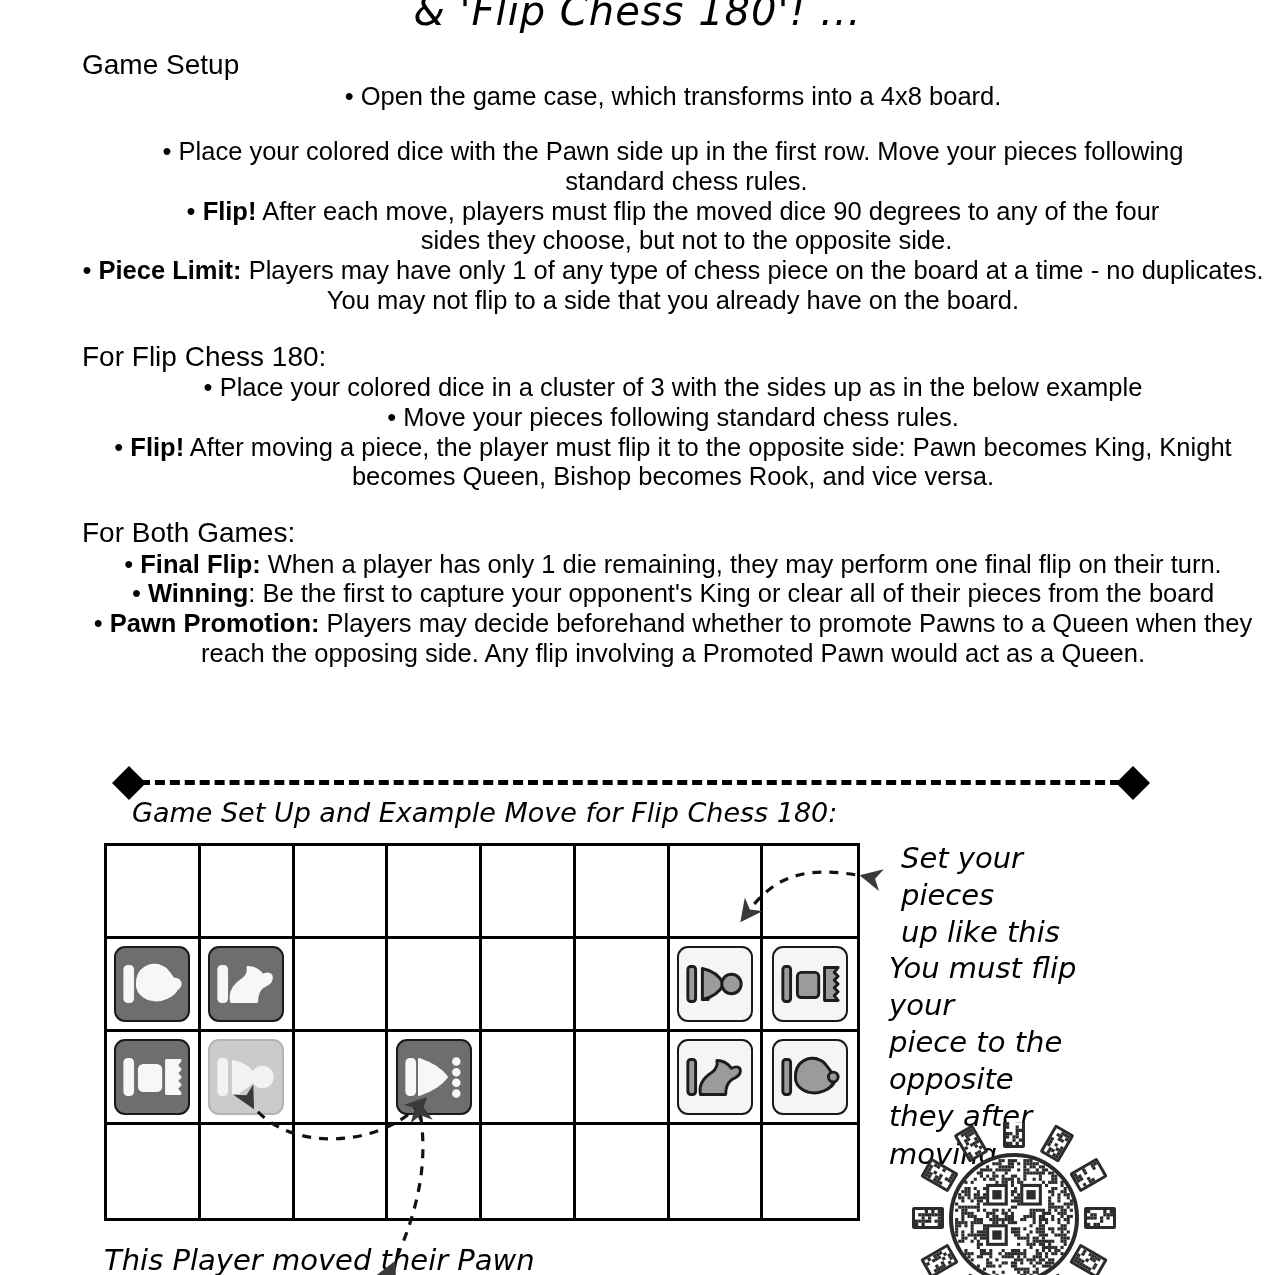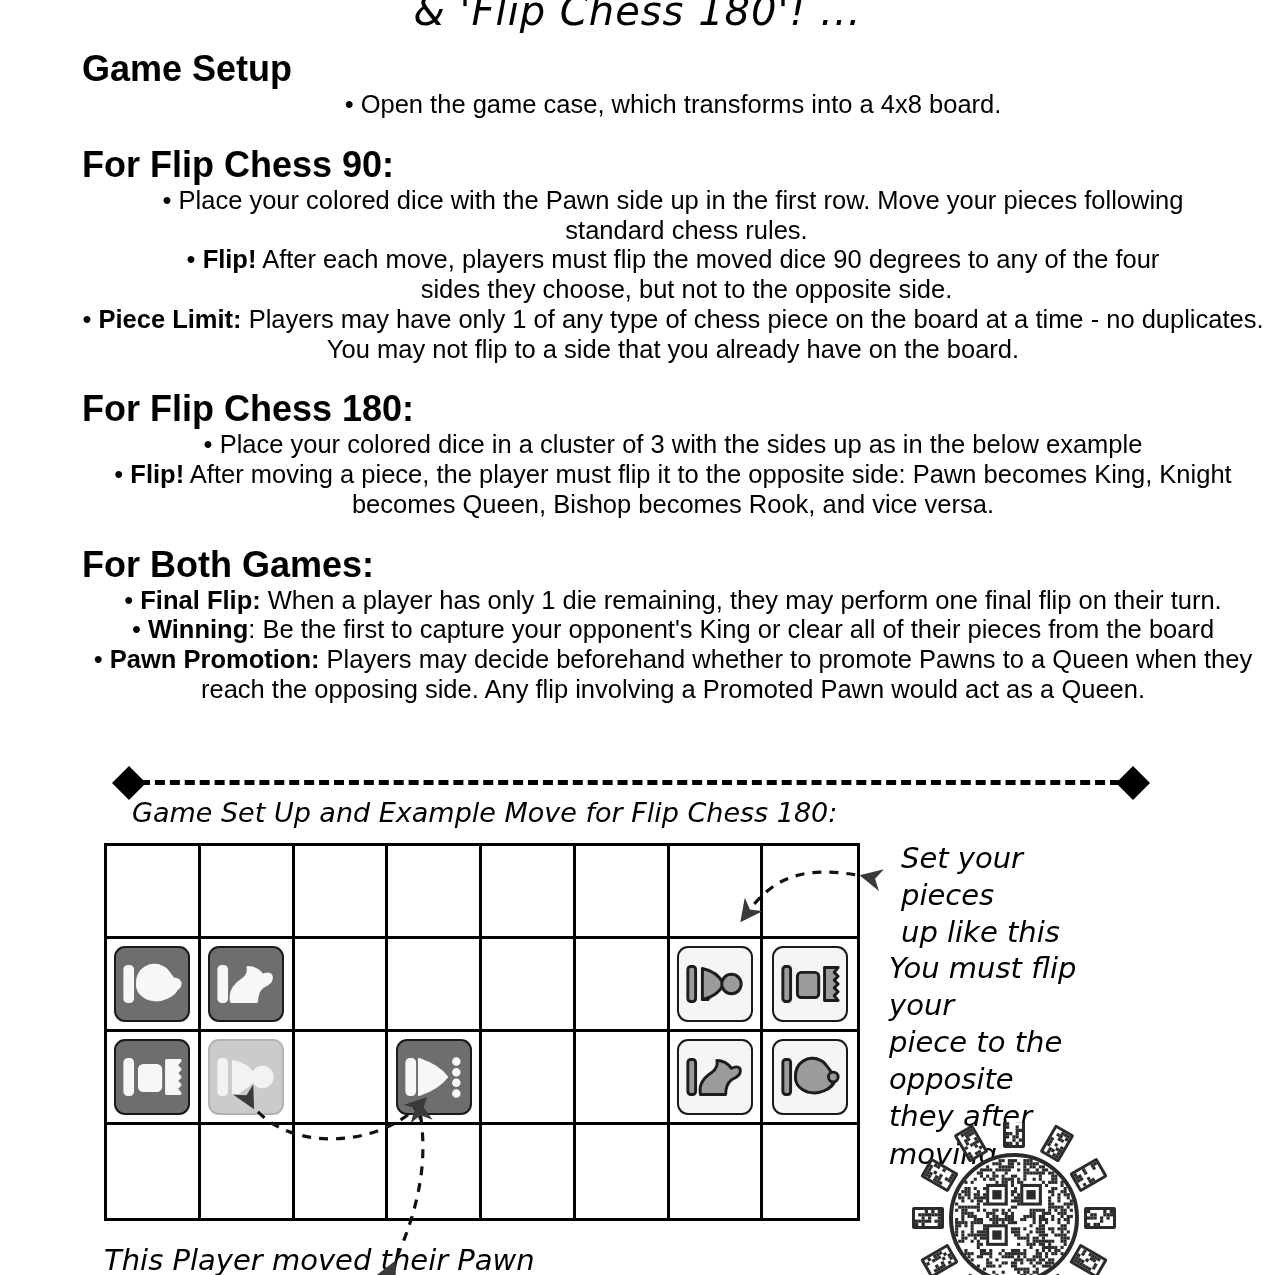--- a/index.html
+++ b/index.html
@@ -22,21 +22,21 @@
     font-size:40px;
     letter-spacing:1px;
     white-space:nowrap;
   }
 
   
   .body-text{
     position:absolute;left:82px;top:50px;width:1182px;
   }
   .h2{
-    font-size:36px;font-weight:bold;line-height:1.06;
+    font-size:28px;font-weight:normal;line-height:1.06;
     margin:0 0 2px 0;
   }
   .para{
     font-size:25.5px;line-height:1.165;margin:0;text-align:center;
   }
   .para b{font-weight:bold;}
   .indent{padding-left:27px;}
   .gap{height:26px;}
 
   
@@ -137,31 +137,31 @@
 
   <div class="title">&amp; 'Flip Chess 180'! ...</div>
 
   <div class="body-text">
 
     <div class="h2">Game Setup</div>
     <p class="para">• <span>Open the game case, which transforms into a 4x8 board.</span></p>
 
     <div class="gap"></div>
 
-    <div class="h2">For Flip Chess 90:</div>
     <p class="para">• <span>Place your colored dice with the Pawn side up in the first row. Move your pieces following</span></p>
     <p class="para indent">standard chess rules.</p>
     <p class="para">• <b>Flip!</b><span> After each move, players must flip the moved dice 90 degrees to any of the four</span></p>
     <p class="para indent">sides they choose, but not to the opposite side.</p>
     <p class="para">• <b>Piece Limit:</b><span> Players may have only 1 of any type of chess piece on the board at a time - no duplicates. You may not flip to a side that you already have on the board.</span></p>
 
     <div class="gap"></div>
 
     <div class="h2">For Flip Chess 180:</div>
     <p class="para">• <span>Place your colored dice in a cluster of 3 with the sides up as in the below example</span></p>
+    <p class="para">• <span>Move your pieces following standard chess rules.</span></p>
     <p class="para">• <b>Flip!</b><span> After moving a piece, the player must flip it to the opposite side: Pawn becomes King, Knight becomes Queen, Bishop becomes Rook, and vice versa.</span></p>
 
     <div class="gap"></div>
 
     <div class="h2">For Both Games:</div>
     <p class="para">• <b>Final Flip:</b><span> When a player has only 1 die remaining, they may perform one final flip on their turn.</span></p>
     <p class="para">• <b>Winning</b><span>: Be the first to capture your opponent's King or clear all of their pieces from the board</span></p>
     <p class="para">• <b>Pawn Promotion:</b><span> Players may decide beforehand whether to promote Pawns to a Queen when they reach the opposing side. Any flip involving a Promoted Pawn would act as a Queen.</span></p>
   </div>
 

